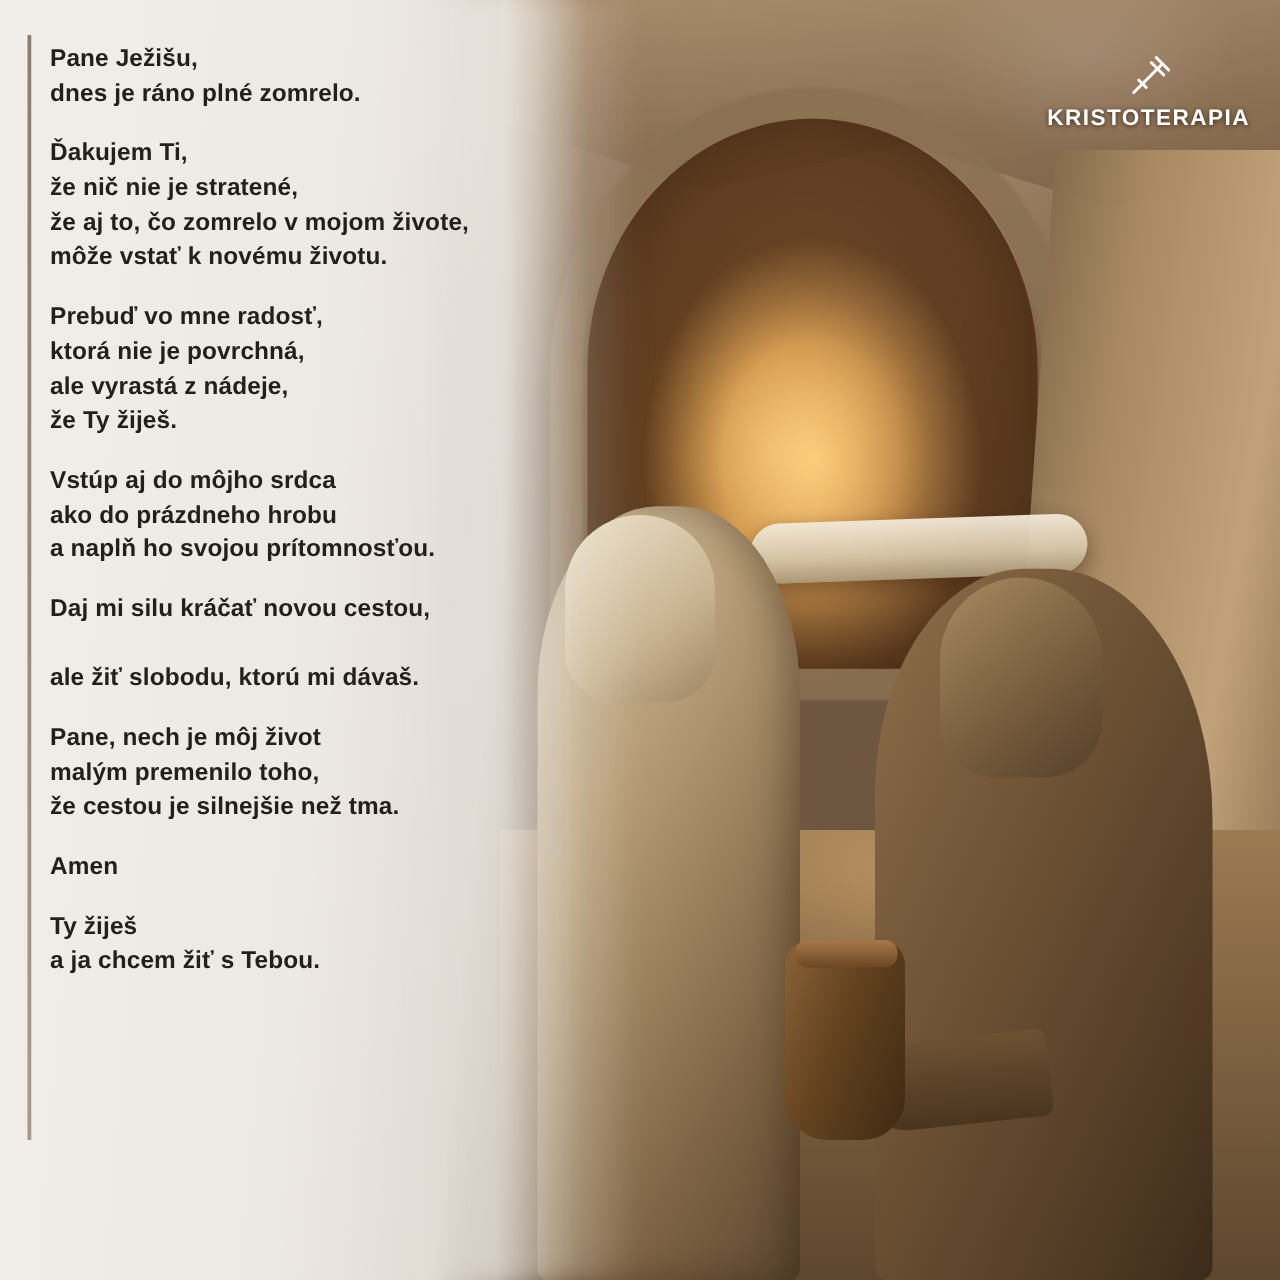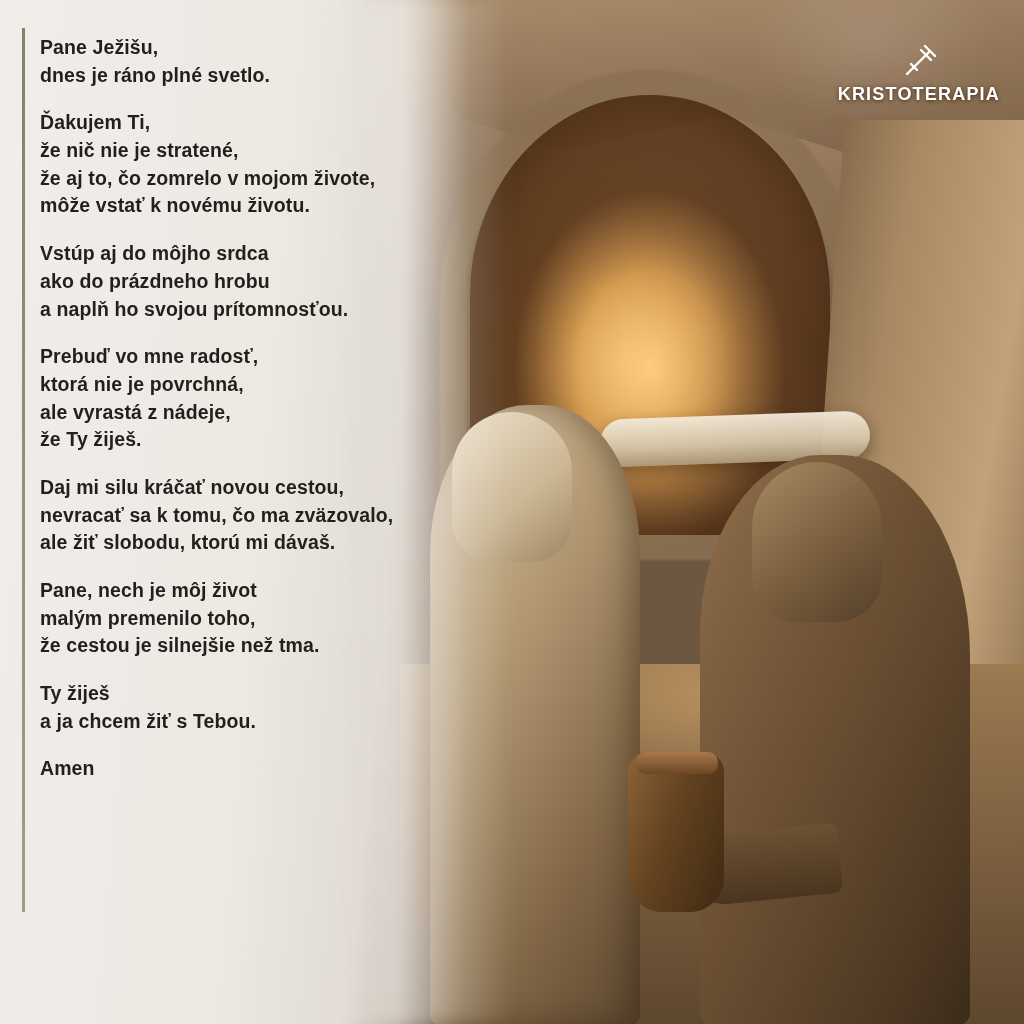--- a/index.html
+++ b/index.html
@@ -199,55 +199,55 @@
   <div class="jar"></div>
   <div class="jar-lip"></div>
 
   <div class="paper"></div>
   <div class="paper-edge"></div>
   <div class="rule"></div>
 
   <div class="prayer">
     <p class="stanza">
       <span class="line">Pane Ježišu,</span><br>
-      <span class="line">dnes je ráno plné svetlo.</span>
+      <span class="line">dnes je ráno plné zomrelo.</span>
     </p>
     <p class="stanza">
       <span class="line">Ďakujem Ti,</span><br>
       <span class="line">že nič nie je stratené,</span><br>
       <span class="line">že aj to, čo zomrelo v mojom živote,</span><br>
       <span class="line">môže vstať k novému životu.</span>
     </p>
     <p class="stanza">
-      <span class="line">Vstúp aj do môjho srdca</span><br>
-      <span class="line">ako do prázdneho hrobu</span><br>
-      <span class="line">a naplň ho svojou prítomnosťou.</span>
-    </p>
-    <p class="stanza">
       <span class="line">Prebuď vo mne radosť,</span><br>
       <span class="line">ktorá nie je povrchná,</span><br>
       <span class="line">ale vyrastá z nádeje,</span><br>
       <span class="line">že Ty žiješ.</span>
     </p>
     <p class="stanza">
+      <span class="line">Vstúp aj do môjho srdca</span><br>
+      <span class="line">ako do prázdneho hrobu</span><br>
+      <span class="line">a naplň ho svojou prítomnosťou.</span>
+    </p>
+    <p class="stanza">
       <span class="line">Daj mi silu kráčať novou cestou,</span><br>
-      <span class="line">nevracať sa k tomu, čo ma zväzovalo,</span><br>
+      <br>
       <span class="line">ale žiť slobodu, ktorú mi dávaš.</span>
     </p>
     <p class="stanza">
       <span class="line">Pane, nech je môj život</span><br>
       <span class="line">malým premenilo toho,</span><br>
       <span class="line">že cestou je silnejšie než tma.</span>
     </p>
     <p class="stanza">
+      <span class="line">Amen</span>
+    </p>
+    <p class="stanza">
       <span class="line">Ty žiješ</span><br>
       <span class="line">a ja chcem žiť s Tebou.</span>
-    </p>
-    <p class="stanza">
-      <span class="line">Amen</span>
     </p>
   </div>
 
   <div class="logo">
     <div class="logo-mark">
       <svg viewBox="0 0 40 40" width="40" height="40" aria-hidden="true">
         <g stroke="#ffffff" stroke-width="2.4" fill="none" stroke-linecap="round">
           <line x1="8" y1="32" x2="30" y2="10"></line>
           <line x1="22" y1="8" x2="32" y2="18"></line>
           <line x1="26" y1="4" x2="36" y2="14"></line>

